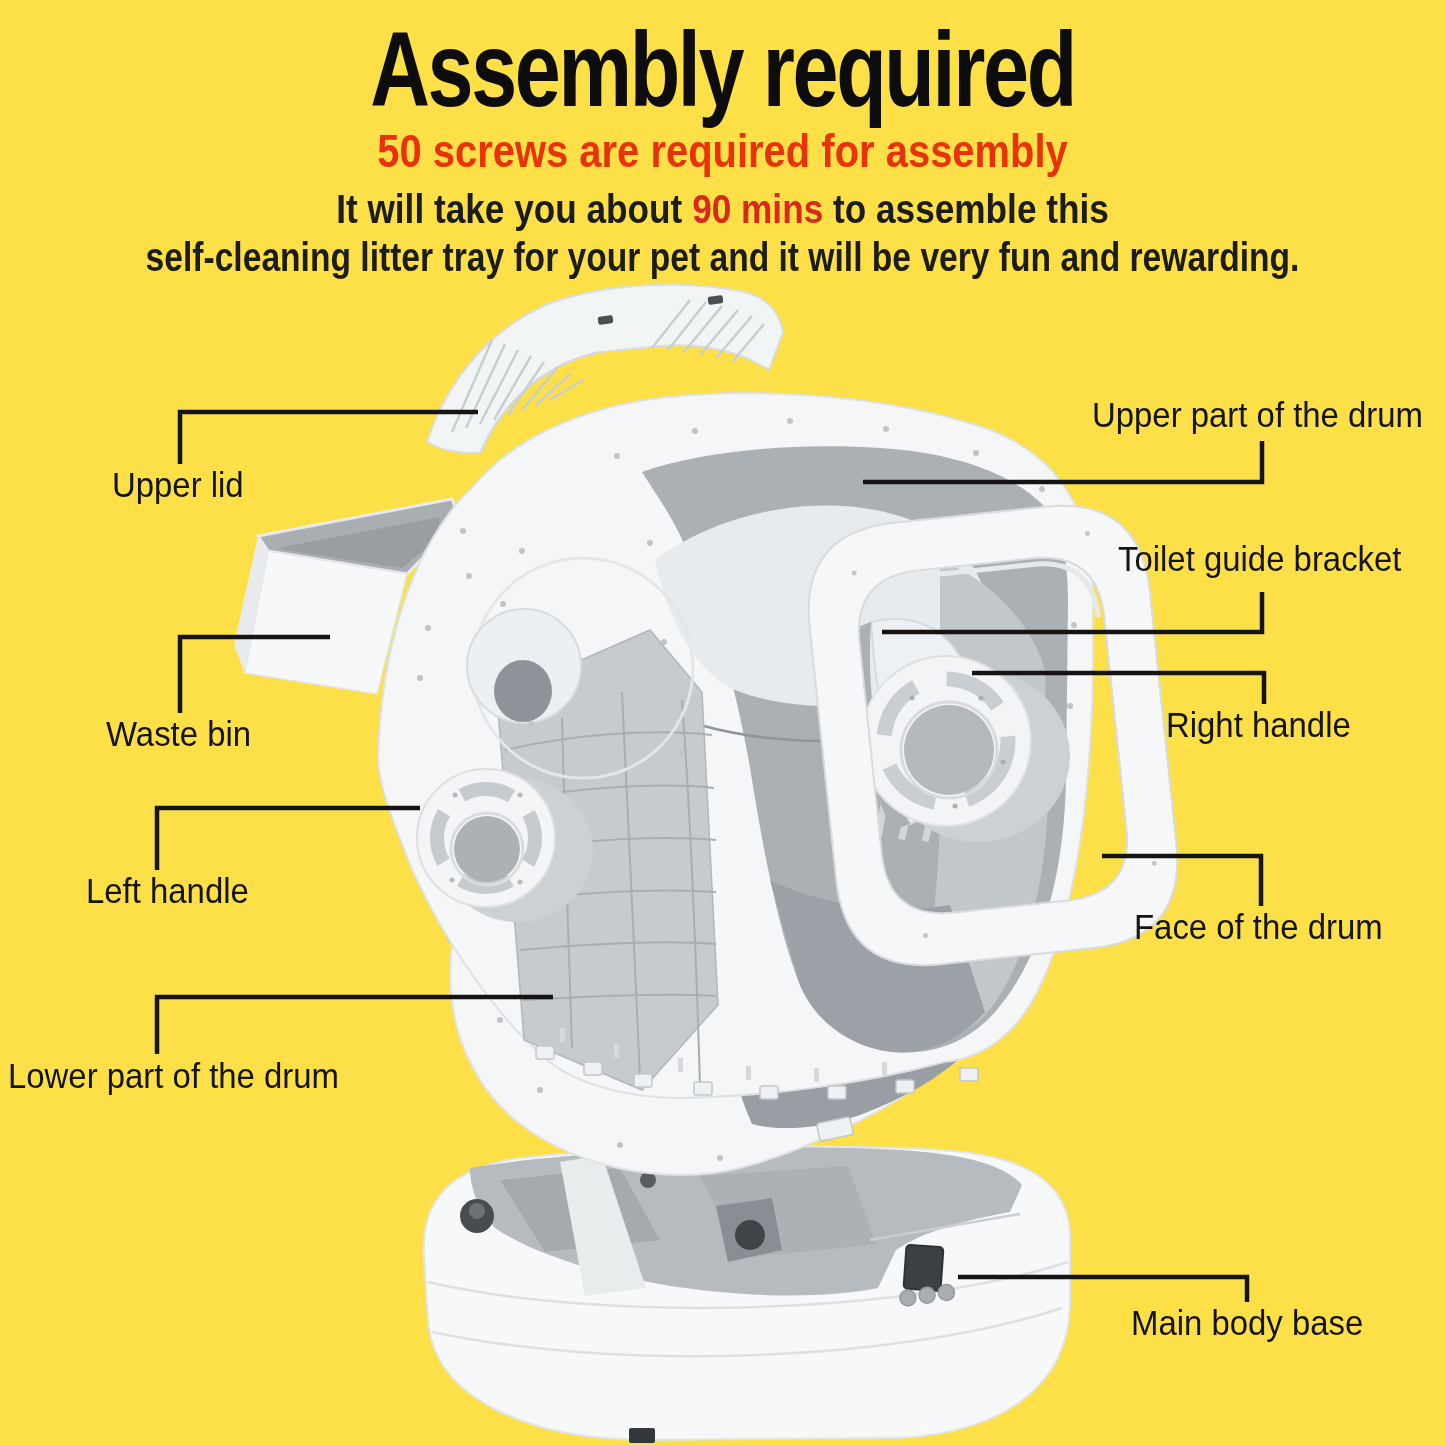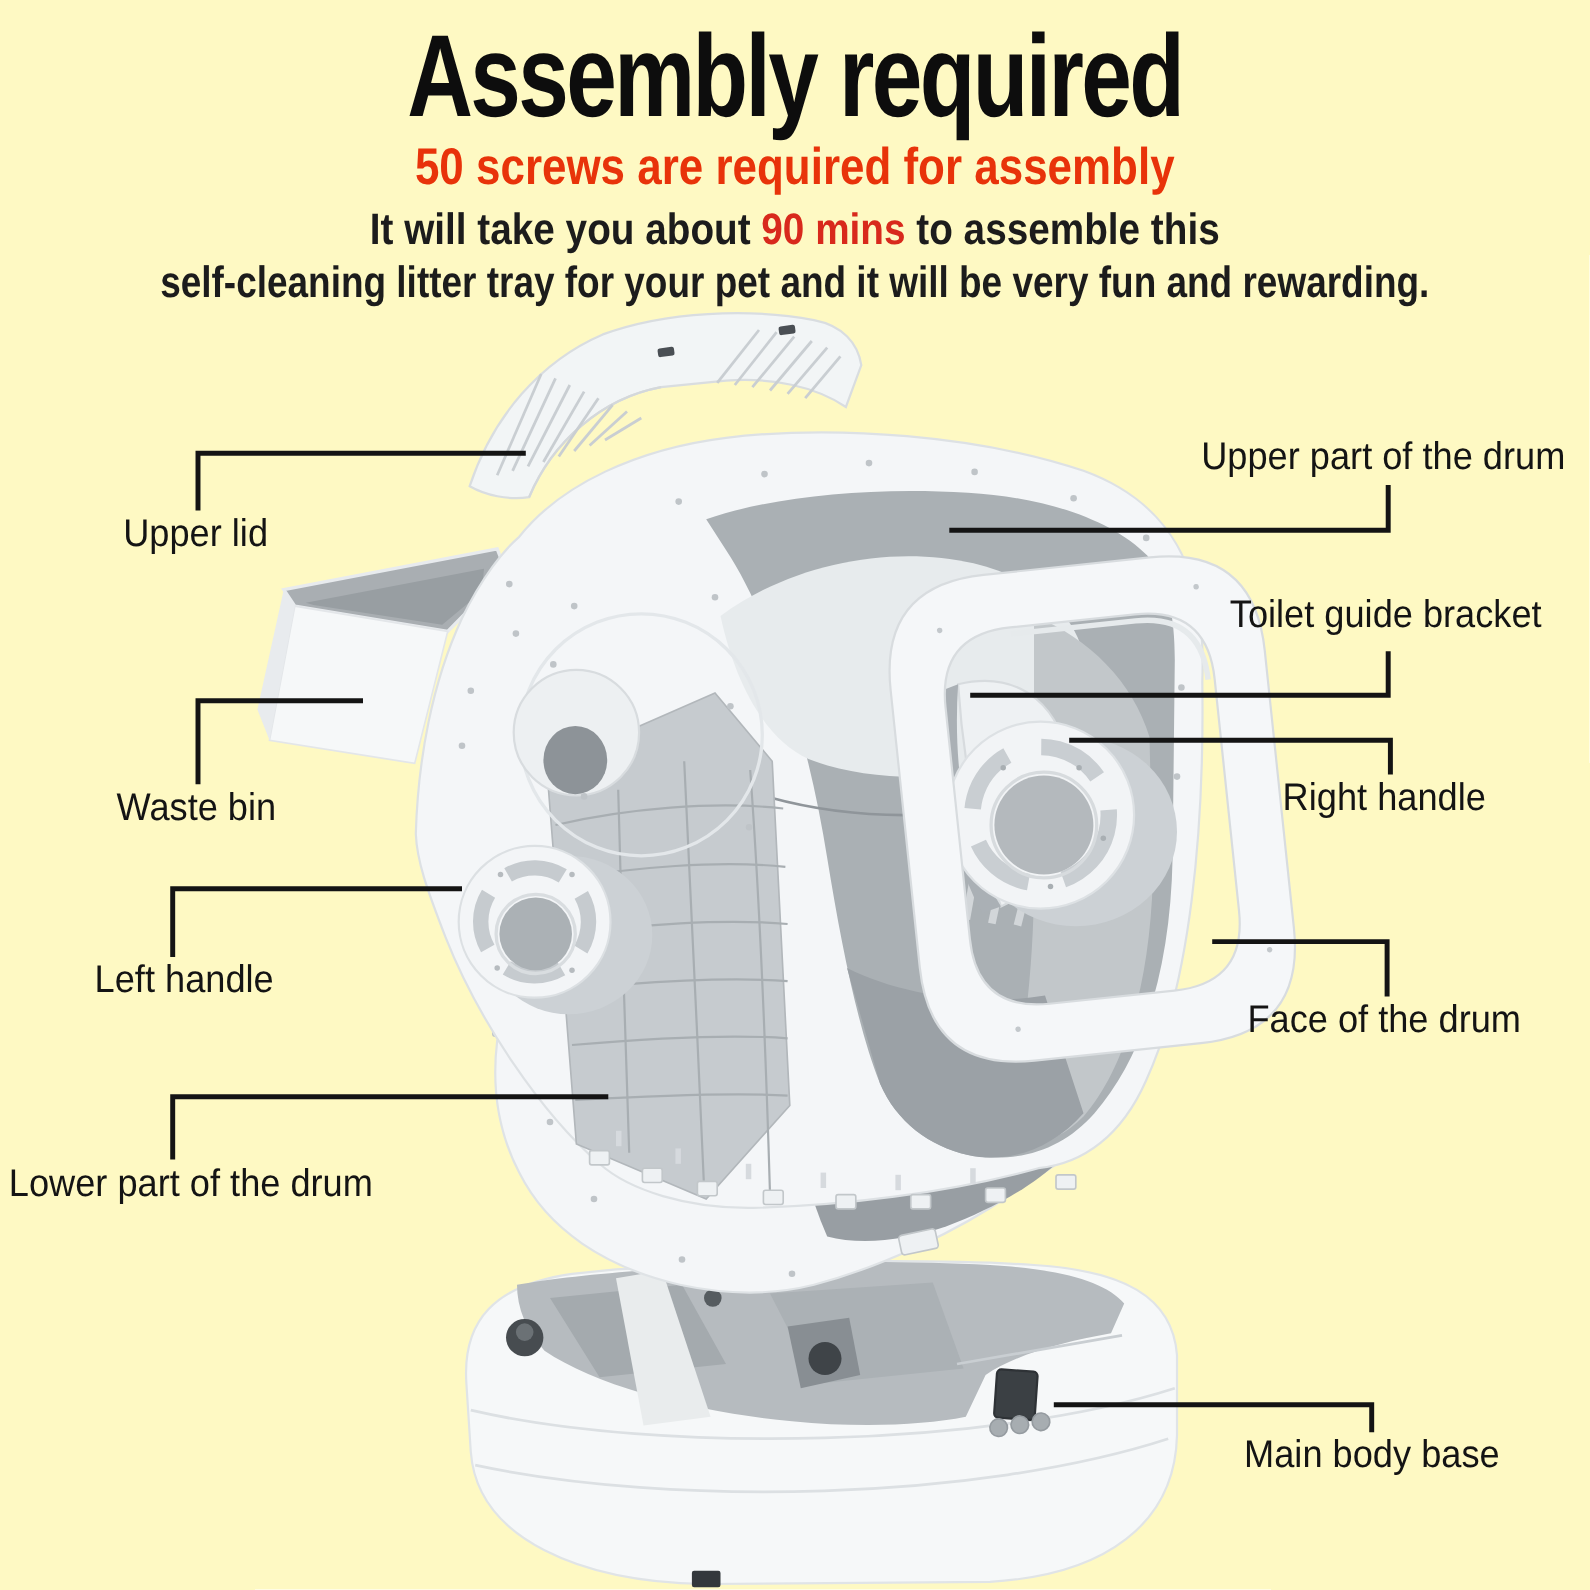--- a/index.html
+++ b/index.html
@@ -1,17 +1,17 @@
 <!DOCTYPE html>
 <html><head>
 <meta charset="utf-8">
 <style>
   html,body{margin:0;padding:0;background:#ffffff;}
   .stage{
-    position:relative;width:1445px;height:1445px;background:#fef9c3;overflow:hidden;
+    position:relative;width:1445px;height:1445px;background:#fde047;overflow:hidden;
     font-family:"Liberation Sans","DejaVu Sans",sans-serif;color:#111;
   }
   .stage svg.illus{position:absolute;left:0;top:0;}
   .hdr{position:absolute;left:0;width:100%;text-align:center;white-space:nowrap;line-height:1;}
   .title{top:16px;font-size:106px;font-weight:bold;letter-spacing:-3px;color:#0d0d0d;
          transform:scaleX(0.78);}
   .subtitle{top:127px;font-size:47px;font-weight:bold;color:#e8330a;transform:scaleX(0.85);}
   .intro1{top:189px;font-size:40px;font-weight:bold;color:#1c1c1c;transform:scaleX(0.88);}
   .intro2{top:237px;font-size:40px;font-weight:bold;color:#1c1c1c;transform:scaleX(0.84);}
   .intro1 .hl{color:#d8291c;}

